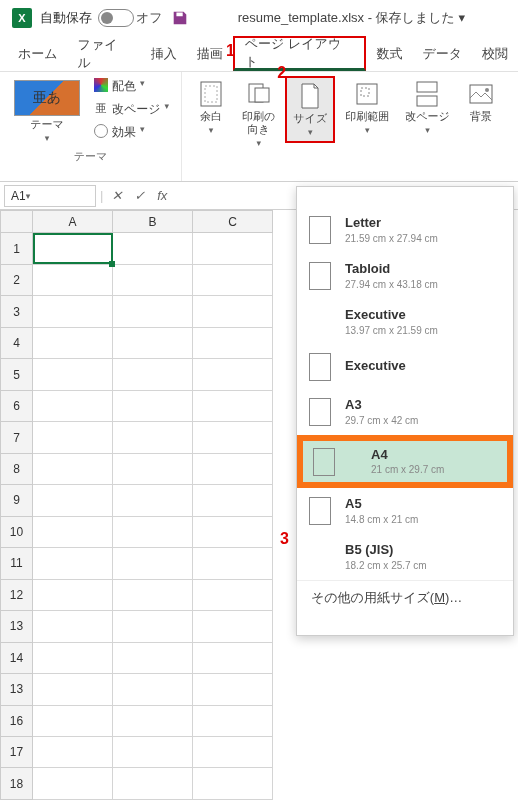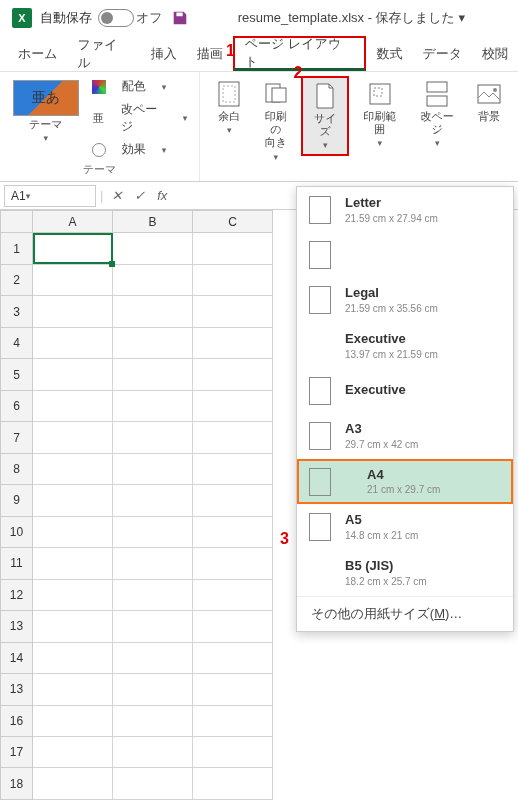--- a/index.html
+++ b/index.html
@@ -95,21 +95,21 @@
   .group-label { font-size: 11px; color: #666; text-align: center; margin-top: 2px; }
   .big-btn {
     display: flex; flex-direction: column; align-items: center;
     gap: 2px; padding: 4px 6px; min-width: 42px;
     cursor: pointer;
   }
   .big-btn .icon-box { width: 28px; height: 28px; display: flex; align-items: center; justify-content: center; }
   .big-btn .lbl { font-size: 11px; color: #444; text-align: center; line-height: 1.2; white-space: pre-line; }
   .small-btns { display: flex; flex-direction: column; gap: 2px; }
   .small-btn {
-    display: flex; align-items: center; gap: 16px;
+    display: flex; gap: 4px;
     font-size: 12px; color: #444; padding: 2px 4px;
     cursor: pointer;
   }
   .small-btn .sw { width: 14px; height: 14px; }
   .chev { font-size: 9px; color: #666; }
   .size-btn.active {
     border: 2px solid #d00;
     background: #e8e8e8;
   }
 
@@ -150,29 +150,29 @@
 
   
   .paper-menu {
     position: absolute;
     top: 186px;
     left: 296px;
     width: 218px;
     background: #fff;
     border: 1px solid #ccc;
     box-shadow: 0 3px 10px rgba(0,0,0,.2);
-    padding: 0 0;
+    padding: 20px 0;
     z-index: 50;
   }
   .paper-item {
     display: flex; align-items: center;
     padding: 8px 12px; gap: 14px;
     cursor: pointer;
   }
-  .paper-item.selected { background: #c8e6d5; border: 2px solid #f97316; padding: 6px 10px; gap: 36px; }
+  .paper-item.selected { background: #c8e6d5; border: 6px solid #f97316; padding: 6px 10px; gap: 36px; }
   .paper-icon {
     width: 22px; height: 28px; border: 1px solid #888;
     flex-shrink: 0;
   }
   .paper-icon.hollow { border: none; }
   .paper-text { display: flex; flex-direction: column; line-height: 1.3; }
   .paper-name { font-size: 13px; font-weight: bold; color: #333; }
   .paper-dim { font-size: 10px; color: #888; }
   .paper-menu-footer {
     padding: 8px 14px; font-size: 13px; color: #444;
@@ -444,26 +444,23 @@
 <div class="paper-menu" id="paper-menu">
     <div class="paper-item">
            <div class="paper-icon"></div>
            <div class="paper-text">
              <span class="paper-name">Letter</span>
              <span class="paper-dim">21.59 cm x 27.94 cm</span>
            </div>
          </div>
     <div class="paper-item">
            <div class="paper-icon"></div>
-         </div>
-    <div class="paper-item">
-           <div class="paper-icon"></div>
-           <div class="paper-text">
-             <span class="paper-name">Legal</span>
-             <span class="paper-dim">21.59 cm x 35.56 cm</span>
+           <div class="paper-text">
+             <span class="paper-name">Tabloid</span>
+             <span class="paper-dim">27.94 cm x 43.18 cm</span>
            </div>
          </div>
     <div class="paper-item">
            <div class="paper-icon hollow"></div>
            <div class="paper-text">
              <span class="paper-name">Executive</span>
              <span class="paper-dim">13.97 cm x 21.59 cm</span>
            </div>
          </div>
     <div class="paper-item">

